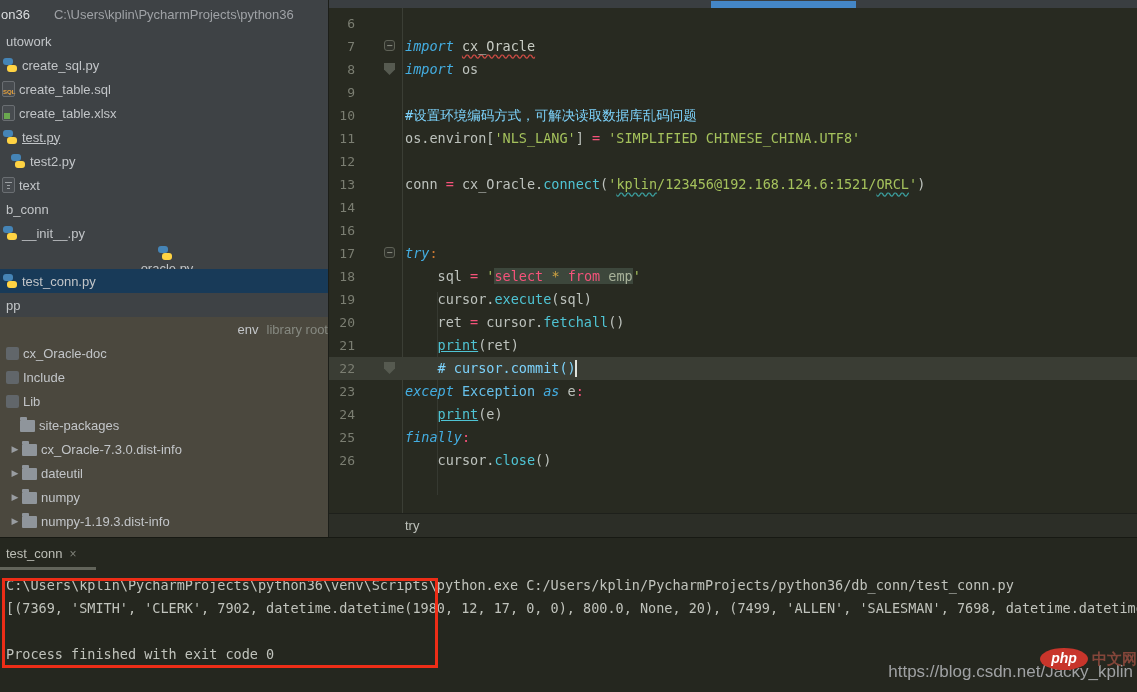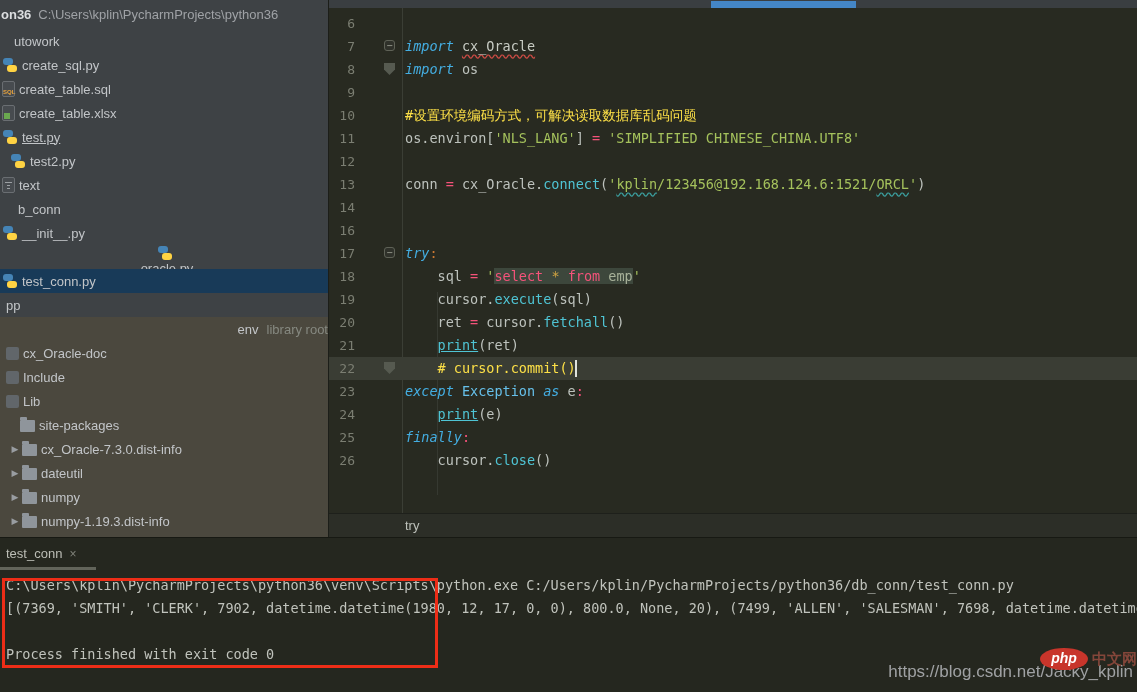--- a/index.html
+++ b/index.html
@@ -8,21 +8,21 @@
     position:relative; width:1137px; height:692px; overflow:hidden;
     background:#282a21;
     font-family:"Liberation Sans","DejaVu Sans",sans-serif;
   }
   
   .top-strip{ position:absolute; left:328px; top:0; width:809px; height:8px; background:#3a3e41; }
   .tab-accent{ position:absolute; left:711px; top:1px; width:145px; height:7px; background:#4486c6; }
   
   .sidebar{ position:absolute; left:0; top:0; width:328px; height:537px; background:#3e4245; overflow:hidden; }
   .nav-title{ height:29px; padding:7px 4px 0 1px; white-space:nowrap; overflow:hidden; font-size:13px; color:#9fa2a6; }
-  .nav-title b{ color:#dcdee0; font-weight:bold; margin-right:7px;text-align:right; }
+  .nav-title b{ color:#dcdee0; font-weight:normal; margin-right:24px;text-align:right; }
   .tree-row{ height:24px; display:flex; align-items:center; white-space:nowrap; font-size:13px; color:#c2c5c8; position:relative; }
   .tree-row.selected{ background:#183a58; }
   .tree-row .lbl{ margin-left:4px; }
   .tree-row .sfx{ margin-left:8px; color:#868981; }
   .env-section{ background:#4b483e; padding-bottom:40px; }
   .arrow{ width:14px; text-align:center; color:#999da1; font-size:9px; flex:0 0 auto; }
   
   .ic{ flex:0 0 auto; position:relative; }
   .ic-py{ width:16px; height:16px; }
   .ic-py i{ position:absolute; width:10px; height:7px; border-radius:3px; }
@@ -54,21 +54,21 @@
   .t  { color:#bdc2bd; }
   .kw { color:#44aee2; font-style:italic; }
   .cl23{ color:#66c0ea; }
   .fn { color:#4fc4d4; }
   .fnu{ color:#4fc4d4; text-decoration:underline; }
   .op { color:#f5537a; }
   .oc { color:#cc7832; }
   .s  { color:#a5c25c; }
   .sw { color:#a5c25c; text-decoration:underline wavy #3a9e9e; text-underline-offset:3px; }
   .err{ color:#c8ccc4; text-decoration:underline wavy #cf4b44; text-underline-offset:3px; }
-  .com{ color:#fde047; }
+  .com{ color:#7dd3fc; }
   .qk { color:#f5537a; background:#3d473c; }
   .qo { color:#cfa342; background:#3d473c; }
   .qs { background:#3d473c; color:#bdc2bd; }
   .qt { color:#a8b29a; background:#3d473c; }
   
   .breadcrumb{ position:absolute; left:329px; top:513px; width:808px; height:24px; background:#2c2e27; border-top:1px solid #1e201b;
                color:#bdc1ba; font-size:13px; line-height:23px; padding-left:76px; }
   
   .console{ position:absolute; left:0; top:537px; width:1137px; height:155px; background:#25271f; border-top:1px solid #171913; overflow:hidden; }
   .con-tab{ position:absolute; left:6px; top:8px; font-size:13px; color:#bcbeb6; }
@@ -91,21 +91,21 @@
 
   <div class="top-strip">
     <div class="tab-accent" style="left:383px;"></div>
   </div>
 
   <div class="sidebar">
     <div class="nav-title">
       <b>on36</b><span>C:\Users\kplin\PycharmProjects\python36</span>
     </div>
     <div id="tree-top">
-        <div class="tree-row" style="padding-left: 10px; align-items: center;">
+        <div class="tree-row" style="padding-left: 2px; align-items: center;">
           <span class="lbl">utowork</span>
         </div>
         <div class="tree-row" style="padding-left: 2px;">
           <span class="ic ic-py">
             <i class="b"></i>
             <i class="y"></i>
           </span>
           <span class="lbl">create_sql.py</span>
         </div>
         <div class="tree-row" style="padding-left: 2px;">
@@ -133,21 +133,21 @@
             <i class="y"></i>
           </span>
           <span class="lbl">test2.py</span>
         </div>
         <div class="tree-row" style="padding-left: 2px;">
           <span class="ic ic-file ic-txt">
             <i></i>
           </span>
           <span class="lbl">text</span>
         </div>
-        <div class="tree-row" style="padding-left: 14px;">
+        <div class="tree-row" style="padding-left: 2px;">
           <span class="lbl">b_conn</span>
         </div>
         <div class="tree-row" style="padding-left: 2px;">
           <span class="ic ic-py">
             <i class="b"></i>
             <i class="y"></i>
           </span>
           <span class="lbl">__init__.py</span>
         </div>
         <div class="tree-row" style="padding-left: 2px; flex-direction: column;">

